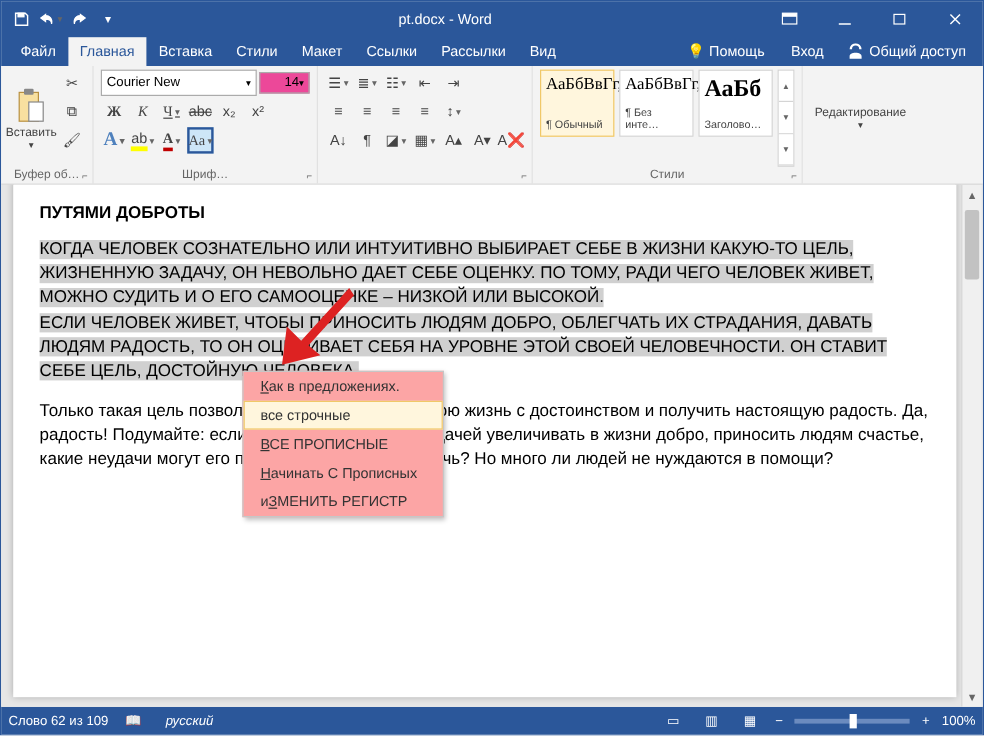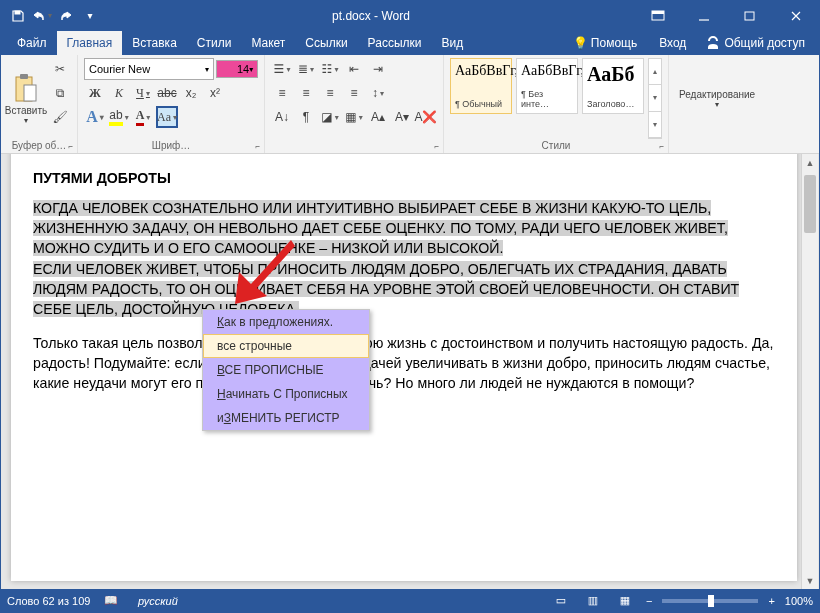--- a/index.html
+++ b/index.html
@@ -34,21 +34,21 @@
 .dd::after { content:"▾"; font-size:8px; color:#666; margin-left:2px; }
 .change-case { border:2px solid #2b579a; background:#cde6f7; padding:1px 5px; font-size:12px; font-family:"Times New Roman"; }
 
 .style-item { width:62px; height:56px; border:1px solid #d4d4d4; background:#fff; display:flex; flex-direction:column; justify-content:space-between; padding:4px; font-size:9px; color:#444; cursor:pointer; }
 .style-sample { font-size:14px; color:#000; font-family:"Times New Roman"; }
 .style-sample.title { font-size:20px; font-weight:bold; }
 .style-item.sel { border:1px solid #f0c868; background:#fff6dd; }
 .style-scroll { width:14px; display:flex; flex-direction:column; border:1px solid #d4d4d4; }
 .style-scroll div { flex:1; display:flex; align-items:center; justify-content:center; font-size:8px; color:#666; background:#fff; border-bottom:1px solid #d4d4d4; cursor:pointer; }
 
-.dropdown { position:absolute; left:201px; top:155px; width:168px; background:#c4b5fd; border:1px solid #c6c6c6; box-shadow:2px 2px 4px rgba(0,0,0,0.25); font-size:12px; z-index:10; }
+.dropdown { position:absolute; left:201px; top:155px; width:168px; background:#fca5a5; border:1px solid #c6c6c6; box-shadow:2px 2px 4px rgba(0,0,0,0.25); font-size:12px; z-index:10; }
 .dropdown .item { padding:5px 14px; cursor:pointer; color:#333; white-space:nowrap; }
 .dropdown .item.sel { border:1px solid #f0c868; background:#fff6dd; padding:4px 13px; }
 .dropdown .item u { text-decoration:underline; }
 
 .arrow { position:absolute; left:234px; top:84px; z-index:9; }
 
 .docwrap { flex:1; background:#e6e6e6; position:relative; overflow:hidden; }
 .page { position:absolute; left:10px; right:22px; top:-4px; bottom:8px; background:#fff; box-shadow:0 0 6px rgba(0,0,0,0.25); padding:18px 22px 10px 22px; font-family:"Courier New",monospace; font-size:14.2px; color:#000; line-height:1.42; }
 .page h3 { font-weight:bold; font-size:14.2px; margin-bottom:10px; }
 .sel-text { background:#d0d0d0; }

